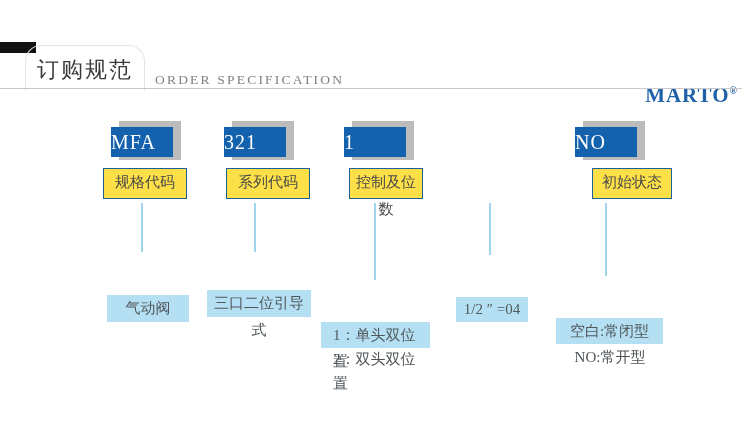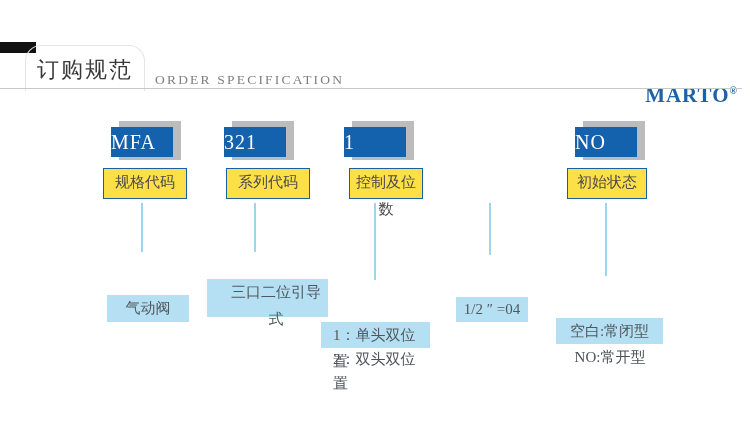--- a/index.html
+++ b/index.html
@@ -62,36 +62,36 @@
   <div class="label-box" style="left:103px;width:84px;">规格代码</div>
   <div class="vline" style="left:141px;height:49px;"></div>
   <div class="opt highlight" style="left:107px;top:254px;width:82px;height:27px;line-height:27px;">气动阀</div>
 
   <div class="code-wrap" style="left:224px;">
     <div class="code-shadow"></div>
     <div class="code">321</div>
   </div>
   <div class="label-box" style="left:226px;width:84px;">系列代码</div>
   <div class="vline" style="left:254px;height:49px;"></div>
-  <div class="opt highlight" style="left:207px;top:238px;width:104px;height:38px;line-height:27px;padding-left:17px;">三口二位引导式</div>
+  <div class="opt highlight" style="left:207px;top:249px;width:104px;height:27px;line-height:27px;">三口二位引导式</div>
 
   <div class="code-wrap" style="left:344px;">
     <div class="code-shadow"></div>
     <div class="code">1</div>
   </div>
   <div class="label-box" style="left:332px;width:74px;margin-left:17px;">控制及位数</div>
   <div class="vline" style="left:374px;height:77px;"></div>
   <div class="opt highlight left" style="left:321px;top:281px;width:109px;height:26px;line-height:26px;">1：单头双位置</div>
   <div class="opt plain left" style="left:321px;top:306px;width:109px;height:24px;line-height:24px;">2：双头双位置</div>
 
   <div class="vline" style="left:489px;height:52px;"></div>
   <div class="opt highlight" style="left:456px;top:256px;width:72px;height:25px;line-height:25px;">1/2 ″ =04</div>
 
   <div class="code-wrap" style="left:575px;">
     <div class="code-shadow"></div>
     <div class="code">NO</div>
   </div>
-  <div class="label-box" style="left:567px;width:80px;">初始状态</div>
+  <div class="label-box" style="left:592px;width:80px;">初始状态</div>
   <div class="vline" style="left:605px;height:73px;"></div>
   <div class="opt highlight" style="left:556px;top:277px;width:107px;height:26px;line-height:26px;">空白:常闭型</div>
   <div class="opt plain" style="left:568px;top:305px;width:84px;height:23px;line-height:23px;">NO:常开型</div>
 
 </div>
 
 </body></html>

